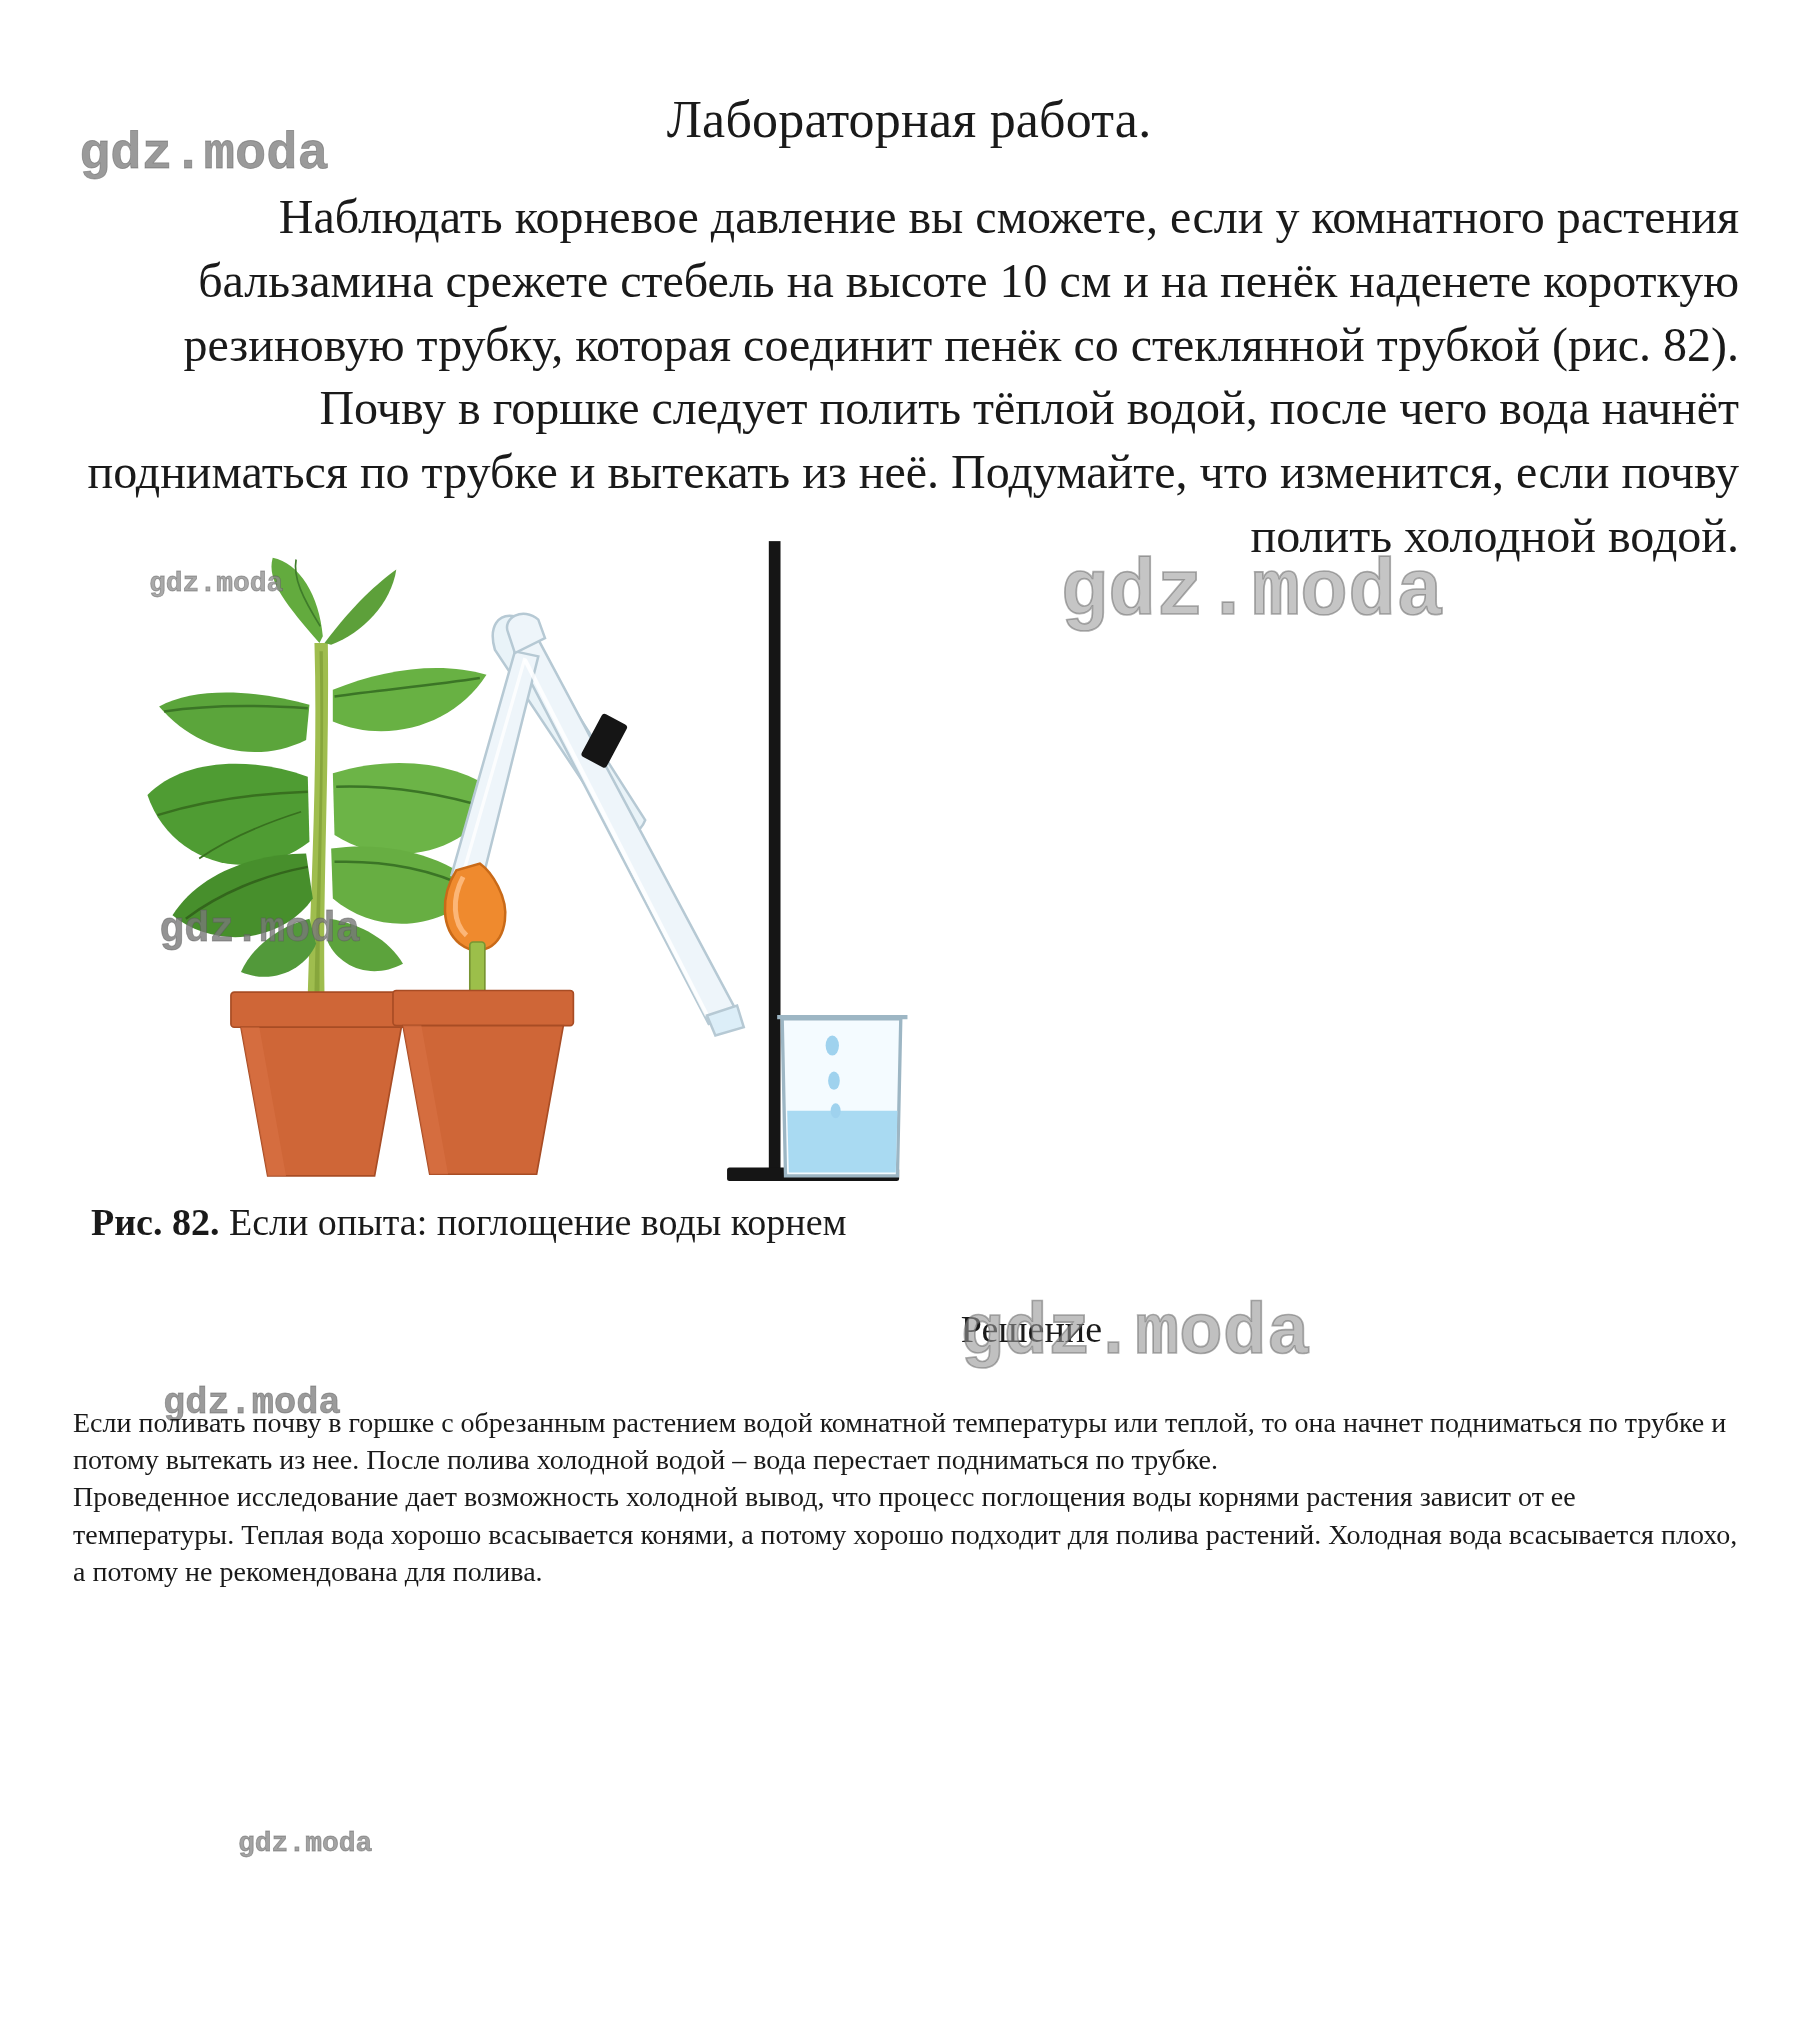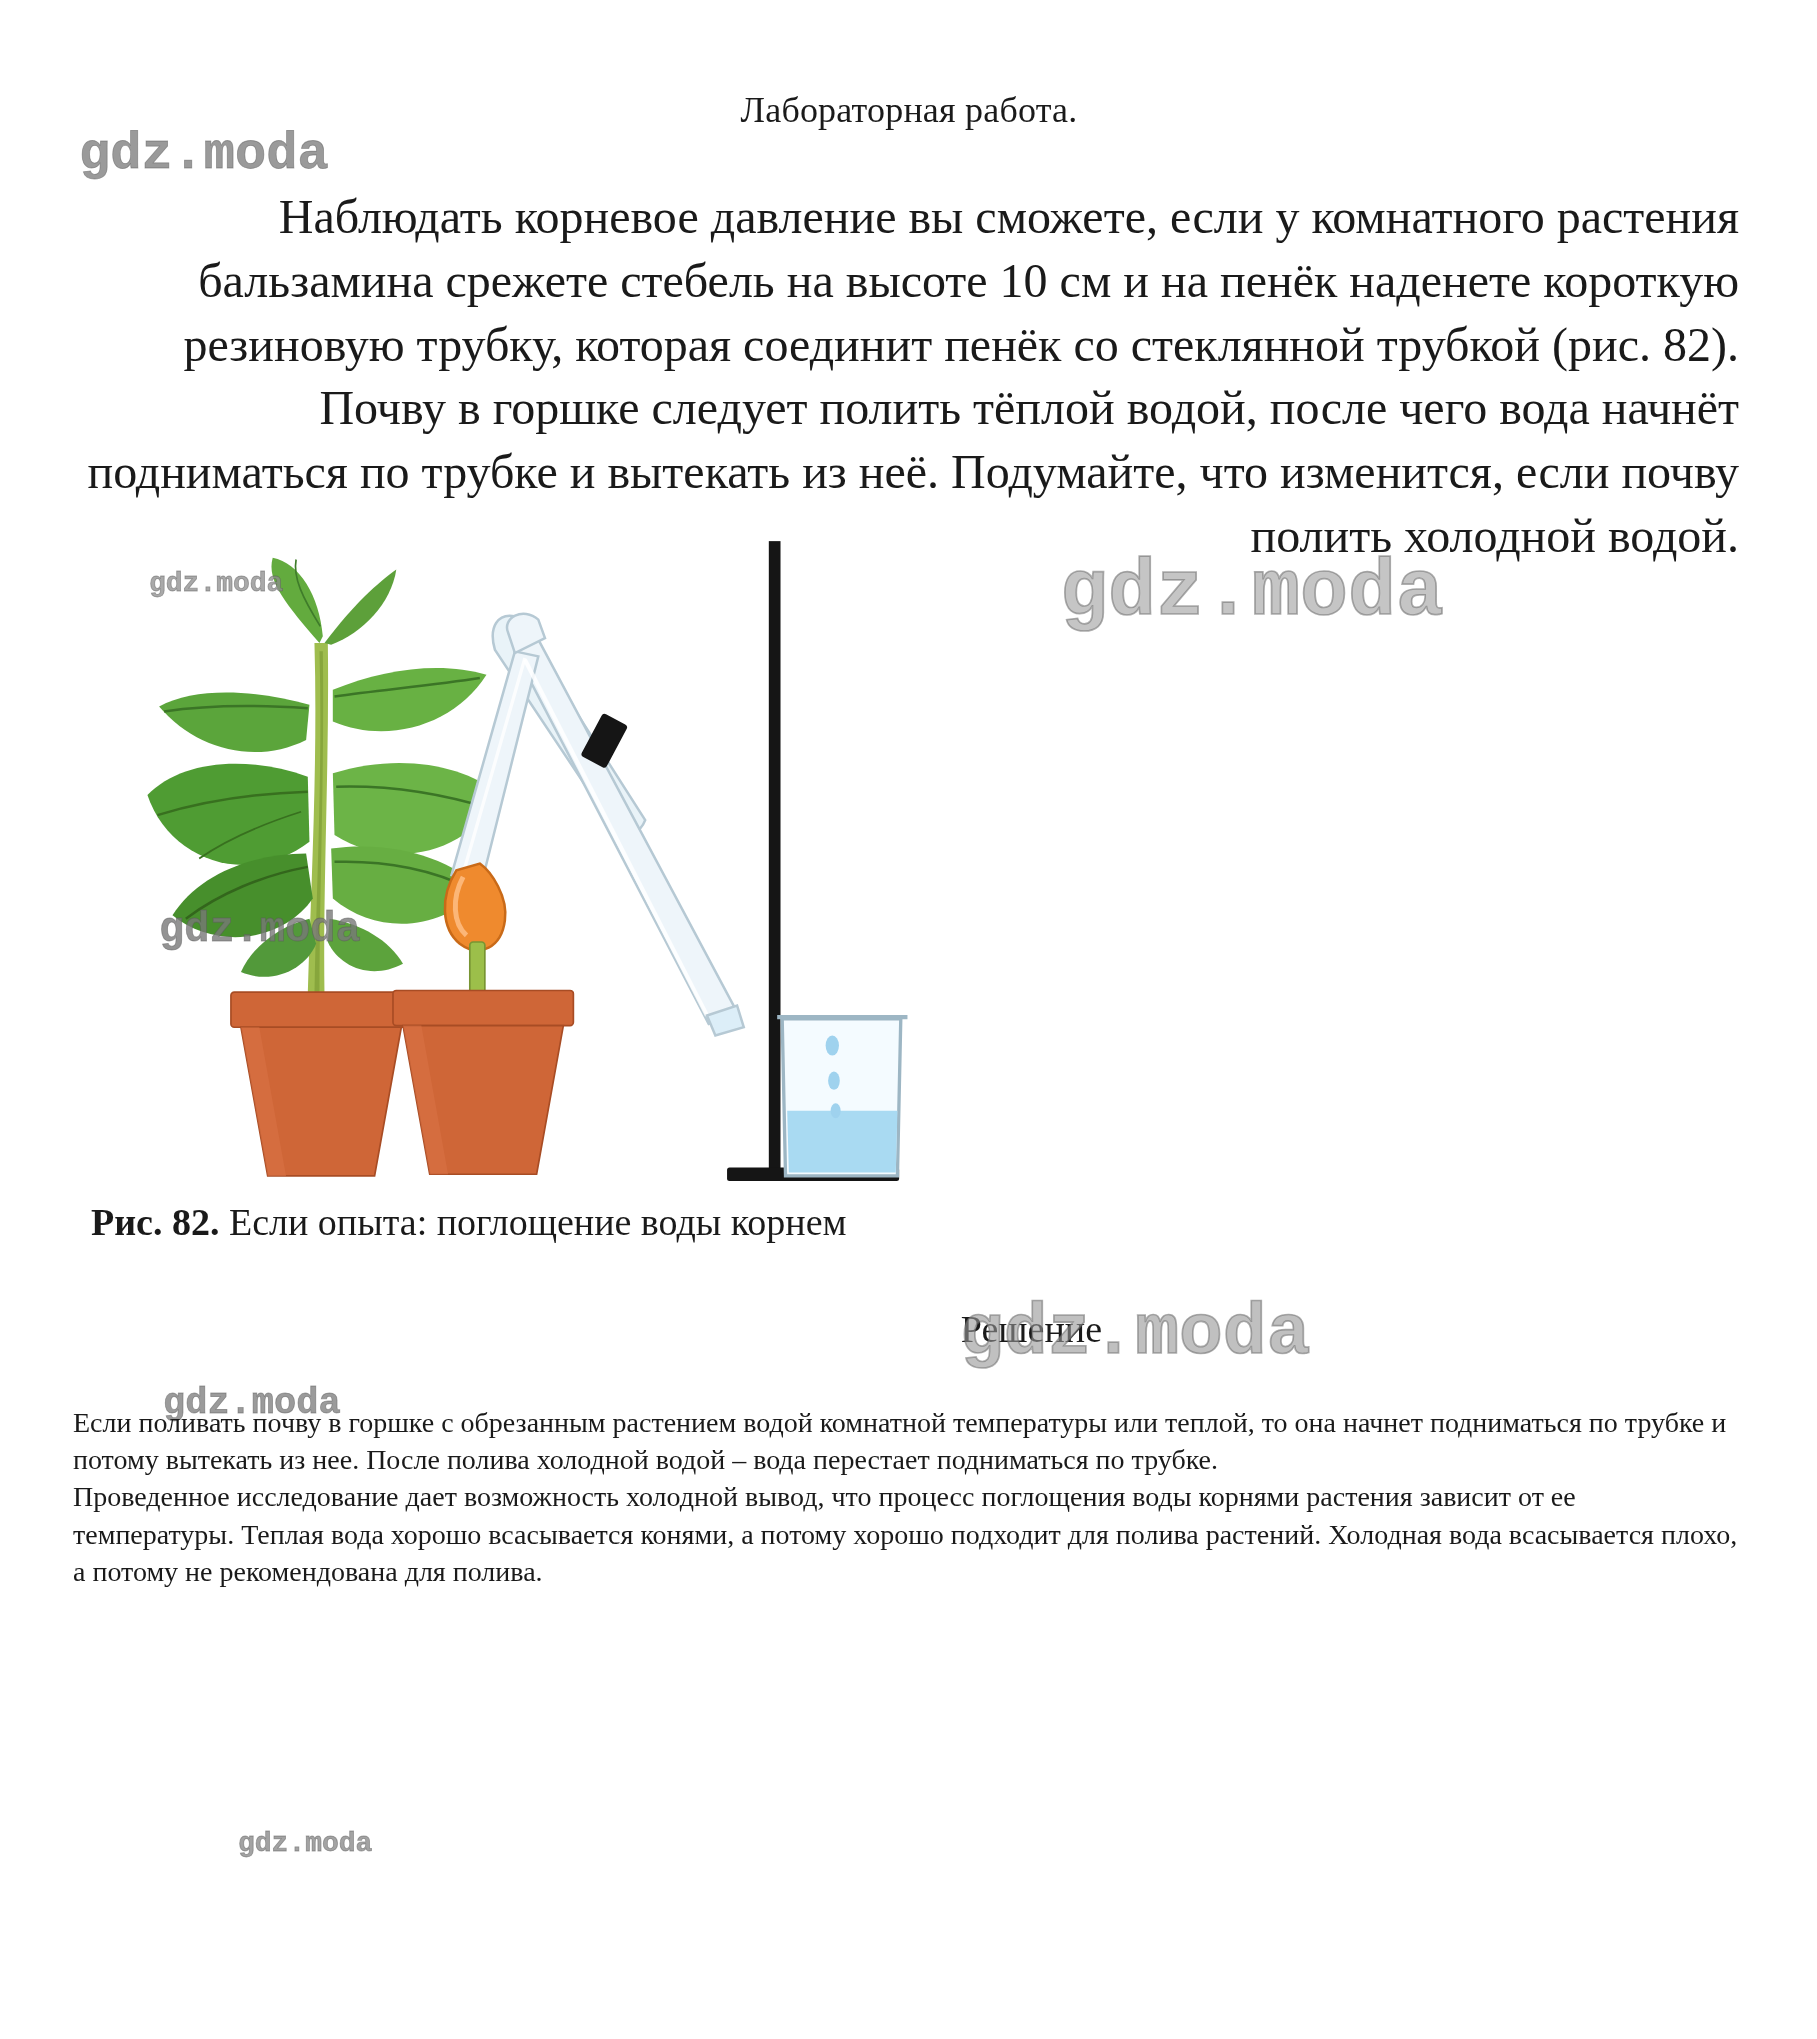--- a/index.html
+++ b/index.html
@@ -22,21 +22,21 @@
     padding: 0;
   }
 
   
   .lab-title {
     position: absolute;
     top: 90px;
     left: 0;
     width: 1818px;
     text-align: center;
-    font-size: 36px;
+    font-size: 52px;
     line-height: 1.15;
     letter-spacing: 0.2px;
   }
 
   .intro {
     position: absolute;
     top: 185px;
     left: 73px;
     width: 1666px;
     font-size: 48px;

